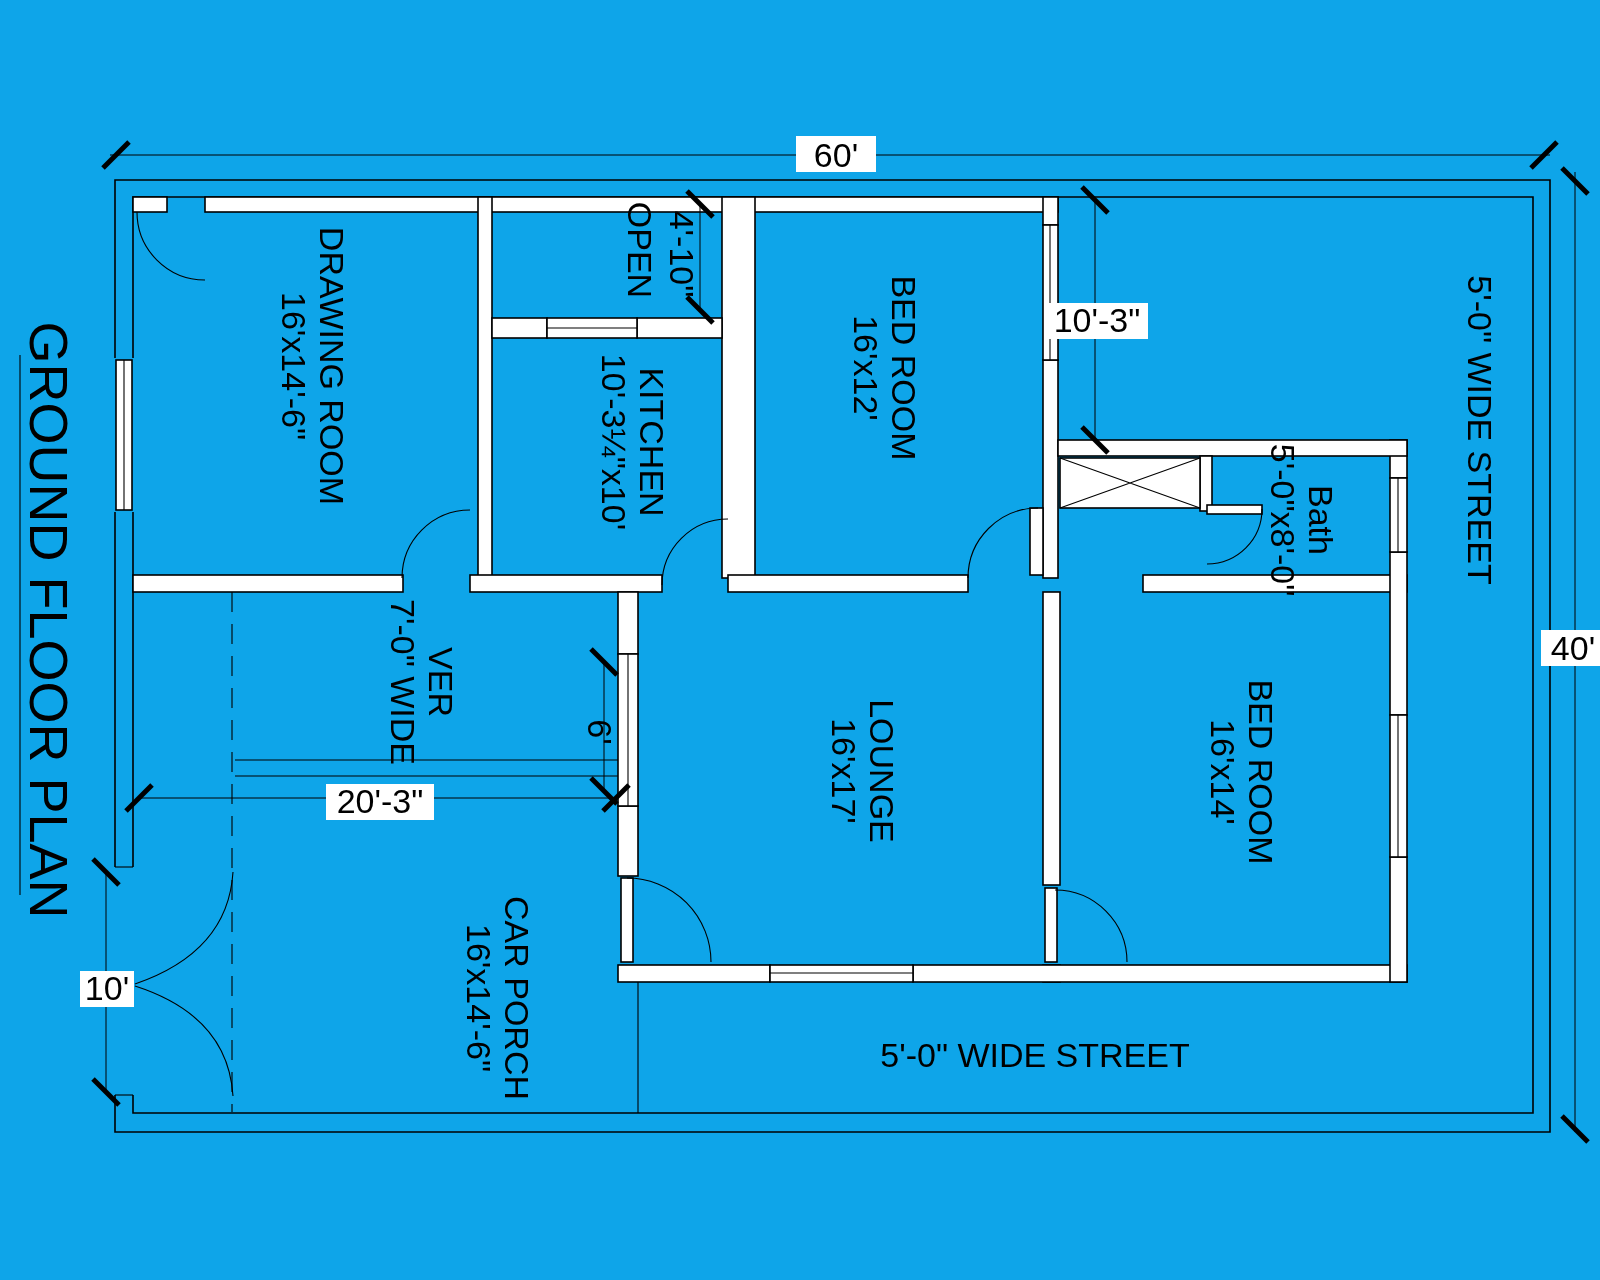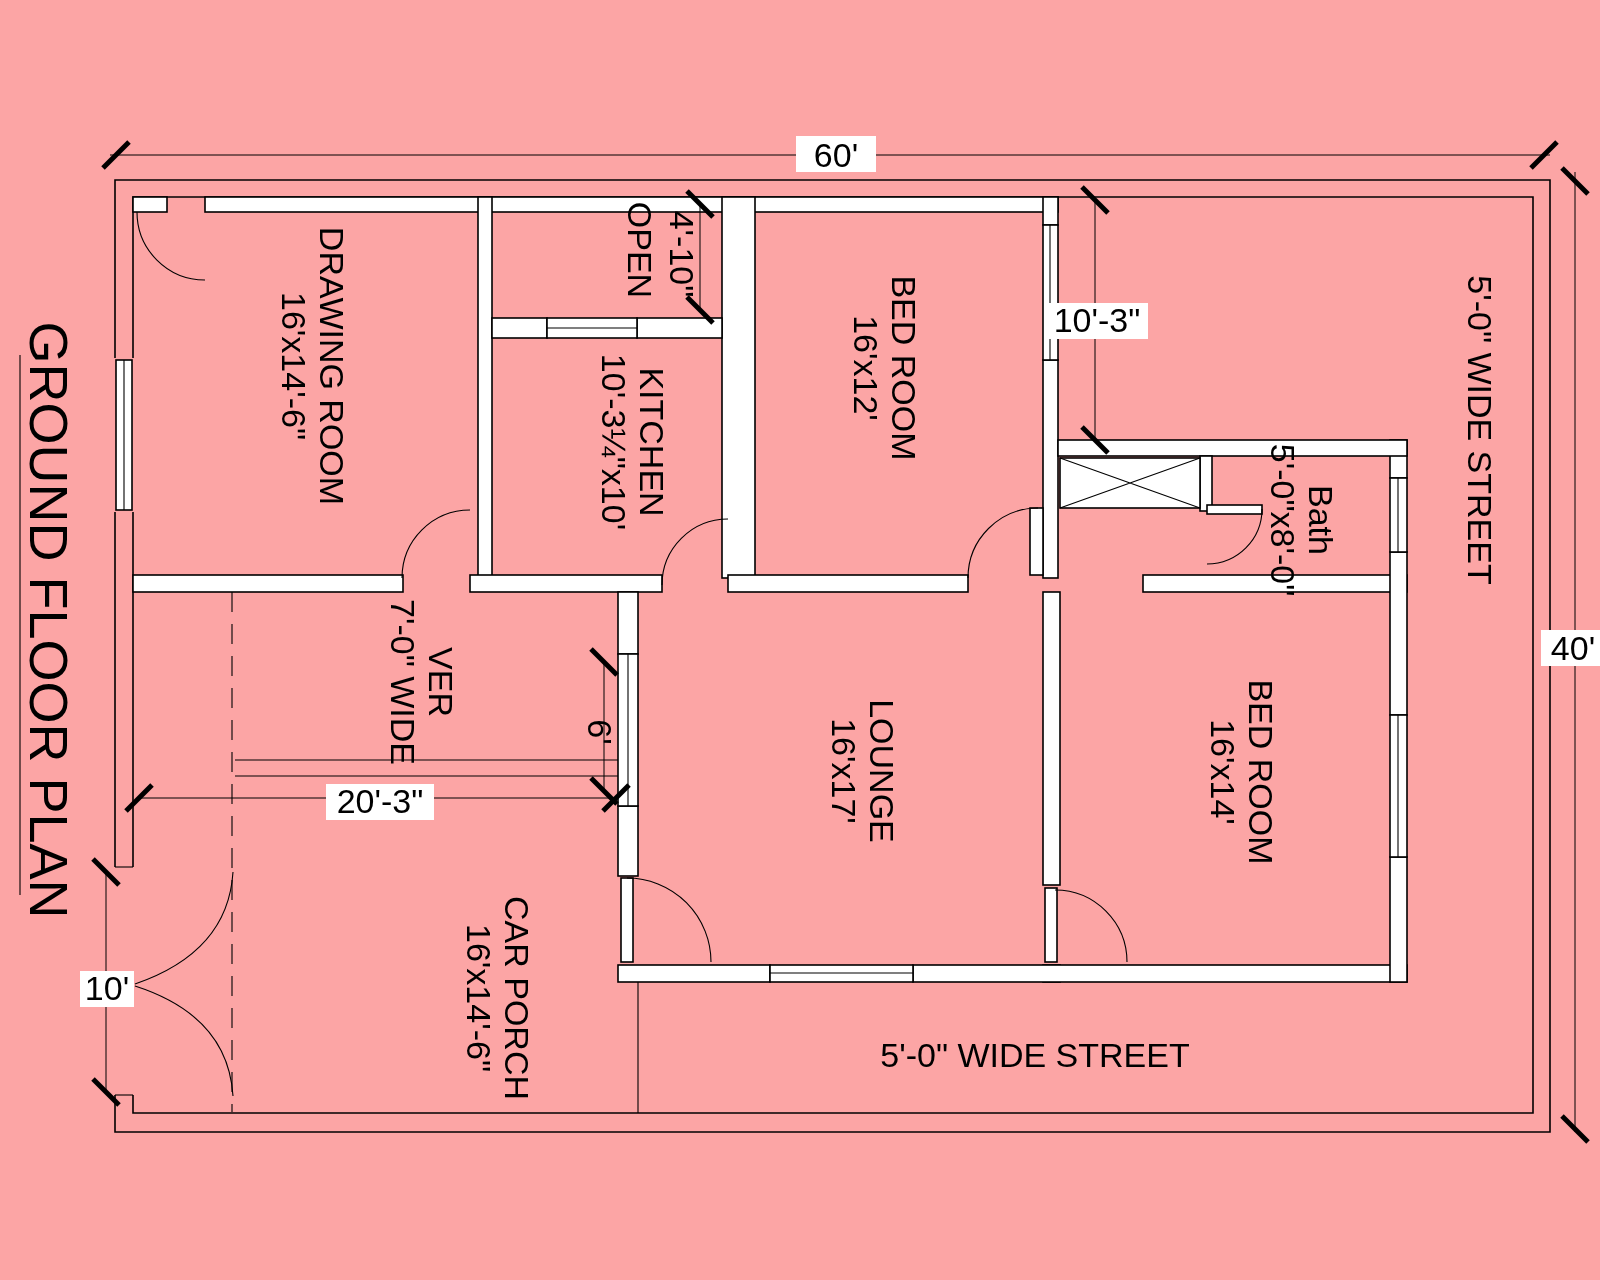--- a/index.html
+++ b/index.html
@@ -1,16 +1,16 @@
 <!DOCTYPE html>
 <html><head>
 <meta charset="utf-8">
 <style>
   html,body{margin:0;padding:0;background:#ffffff;}
-  .page{width:1600px;height:1280px;background:#fca5a5;position:relative;overflow:hidden;}
+  .page{width:1600px;height:1280px;background:#0ea5e9;position:relative;overflow:hidden;}
   svg{display:block;}
   .wall{fill:#ffffff;stroke:#000000;stroke-width:1.6;}
   .bound{fill:none;stroke:#000000;stroke-width:1.6;}
   .thin{fill:none;stroke:#000000;stroke-width:1.1;}
   .arc{fill:none;stroke:#000000;stroke-width:1.1;}
   .dimline{fill:none;stroke:#000000;stroke-width:1;}
   .tick{stroke:#000000;stroke-width:5;}
   .dash{fill:none;stroke:#000000;stroke-width:1.1;stroke-dasharray:20 12;}
   .bg{fill:#ffffff;}
   .lbl{font-family:"Liberation Sans",sans-serif;font-size:34px;fill:#000000;text-anchor:middle;}

